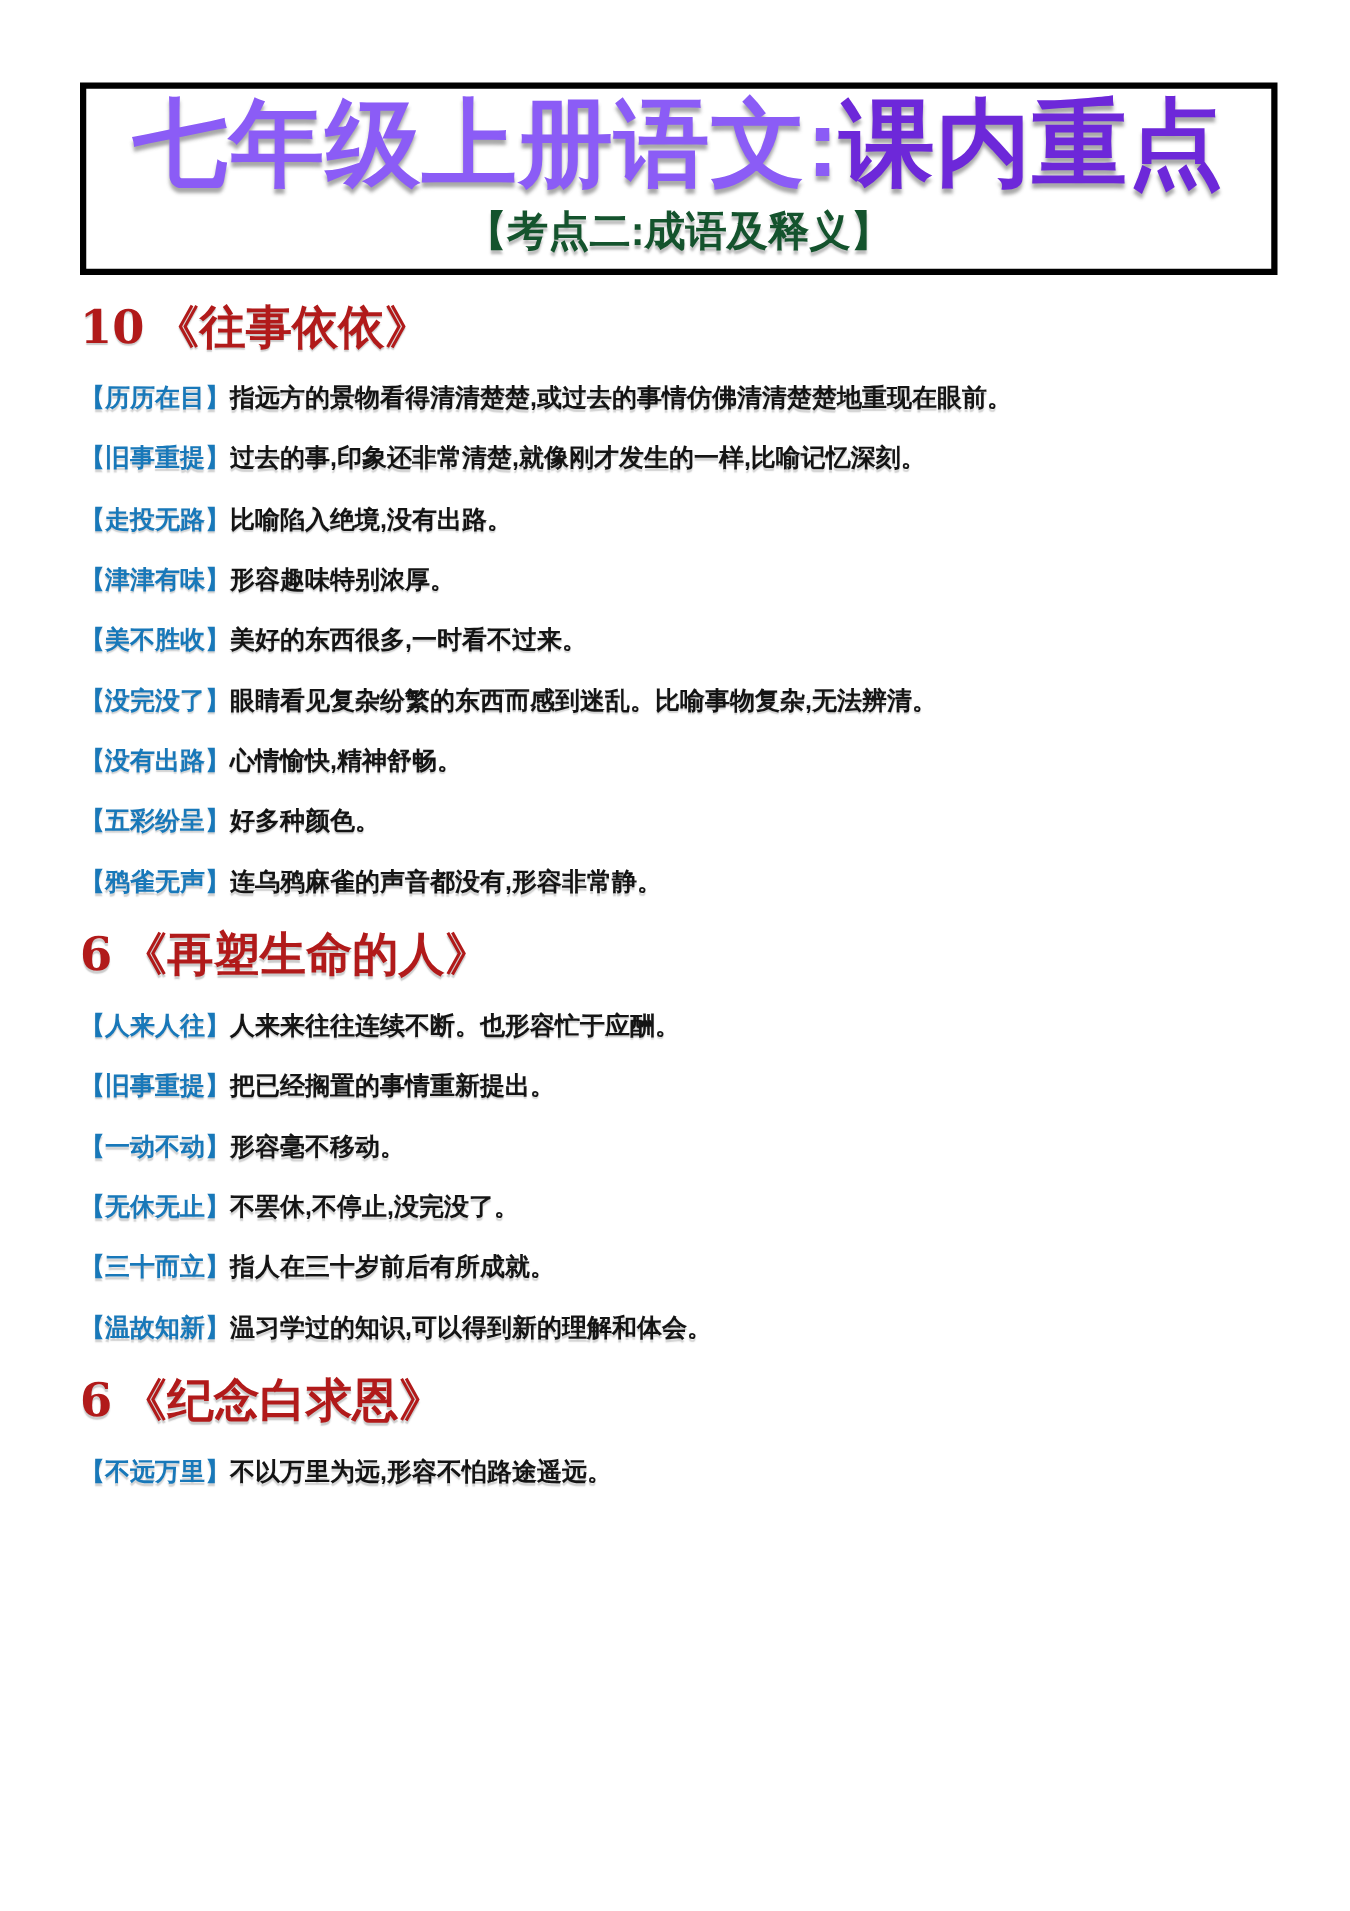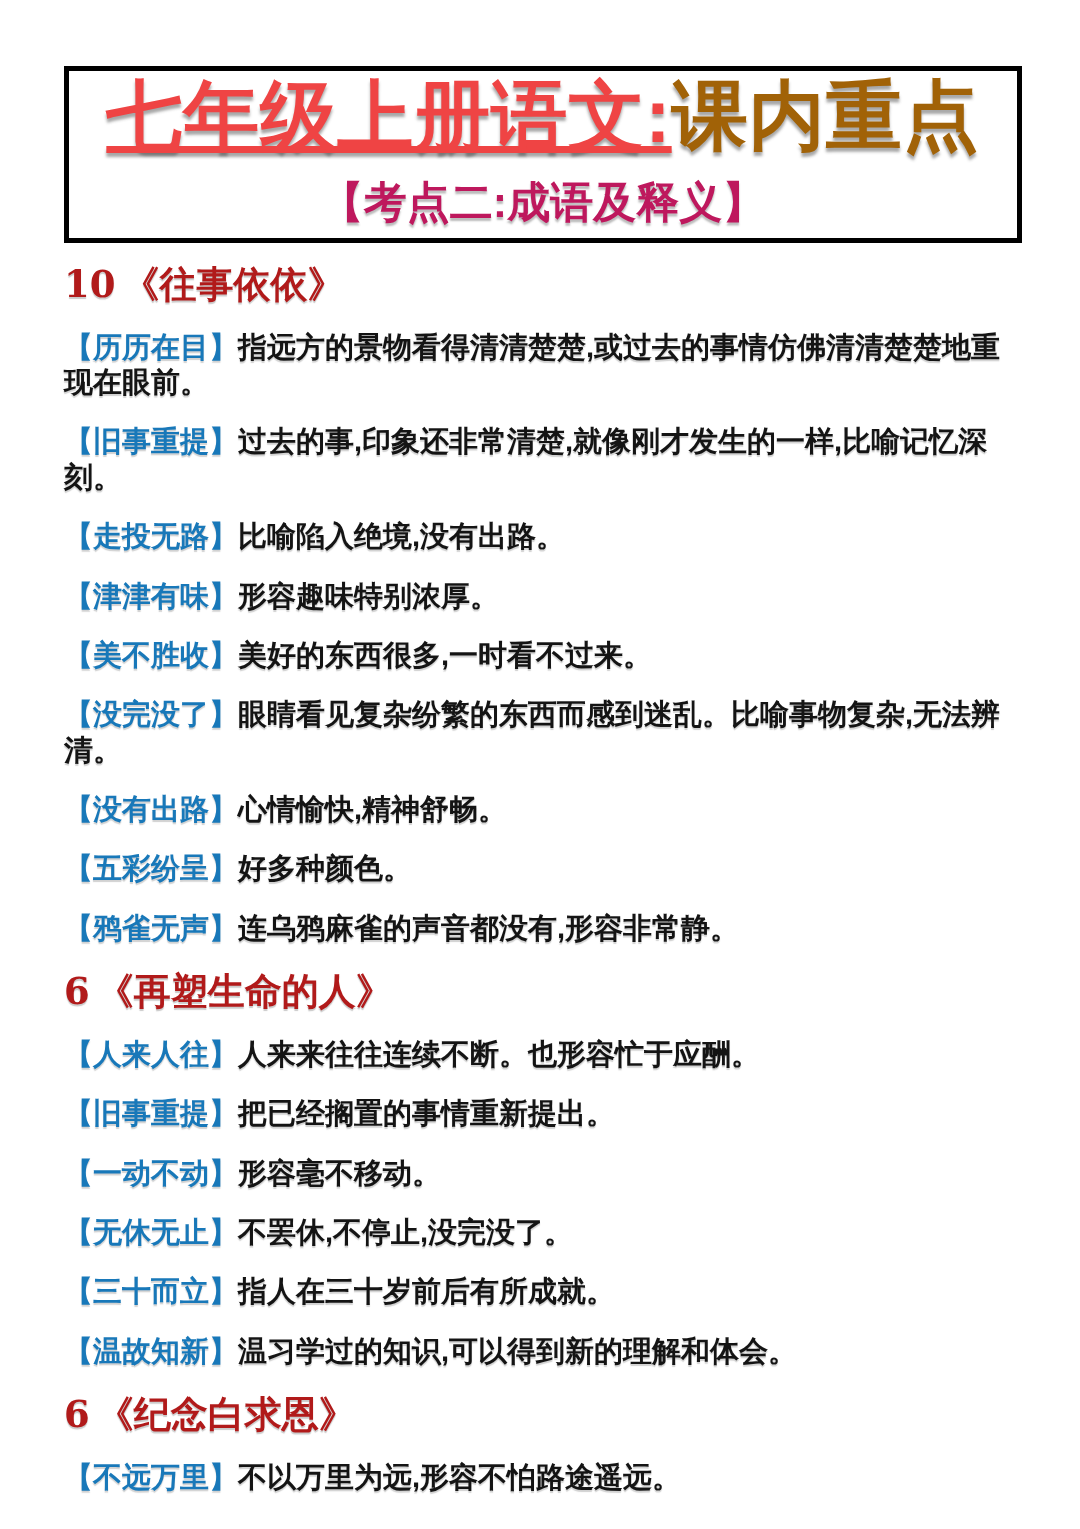--- a/index.html
+++ b/index.html
@@ -19,45 +19,45 @@
     text-align: center;
   }
   .title-line {
     font-size: 76px;
     font-weight: 900;
     line-height: 1.13;
     letter-spacing: 1px;
     white-space: nowrap;
     text-shadow: 0 4px 3px rgba(60,60,60,0.45);
   }
-  .t-black { color: #ef4444; text-decoration: underline; }
-  .t-red   { color: #a16207; }
+  .t-black { color: #8b5cf6; }
+  .t-red   { color: #6d28d9; }
   .subtitle {
-    font-size: 43px;
+    font-size: 33px;
     font-weight: 900;
     line-height: 1.1;
-    color: #be185d;
+    color: #14532d;
     text-shadow: 0 3px 2px rgba(60,60,60,0.35);
-    margin-top: 20px;
+    margin-top: 8px;
   }
 
   
   .section-heading {
     font-family: "DejaVu Serif", "Liberation Serif", serif;
     font-weight: bold;
     font-size: 37px;
     color: #b11a1a;
     line-height: 1.15;
     margin: 20px 0 24px 0;
     text-shadow: 0 2px 1px rgba(80,80,80,0.3);
   }
   .section-heading .sec-num { margin-right: 7px; }
 
   .entry {
-    font-size: 29px;
+    font-size: 20px;
     font-weight: bold;
     line-height: 1.22;
     margin: 0 0 24px 0;
     text-shadow: 0 2px 1px rgba(90,90,90,0.28);
     white-space: normal;
   }
   .idiom { color: #1878b9; }
   .def   { color: #141414; }
 </style>
 </head>

